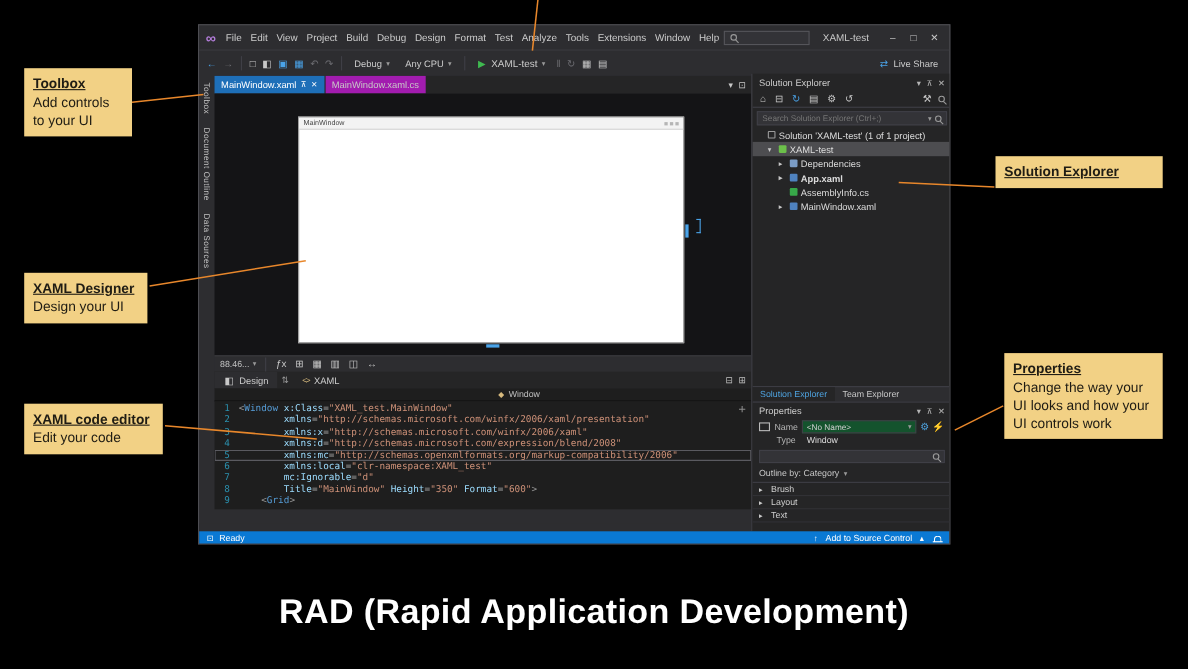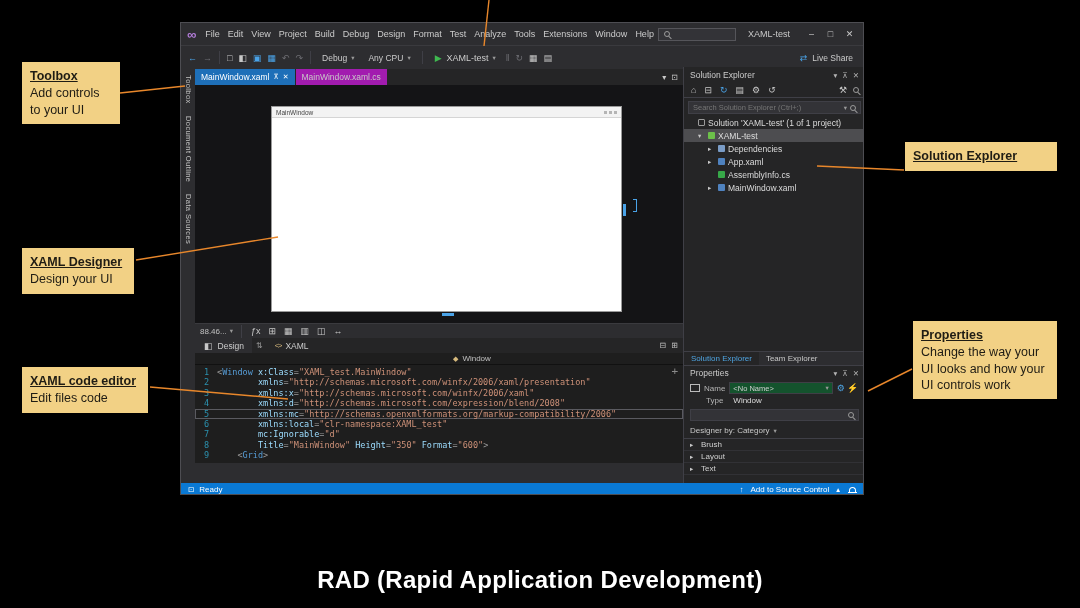--- a/index.html
+++ b/index.html
@@ -11,21 +11,21 @@
 
   
   #connectors { position:absolute; left:0; top:0; z-index:5; pointer-events:none; }
   #connectors line { stroke:#E8872B; stroke-width:1.4; }
 
   
   .callout { position:absolute; background:#F2D185; color:#1f1c14; padding:6px 8px; font-size:12.5px; line-height:1.3; z-index:6; }
   .callout .c-title { font-weight:bold; text-decoration:underline; margin-bottom:1px; }
 
   
-  .slide-title { position:absolute; left:0; right:0; top:538px; text-align:center; color:#fff; font-size:24px; font-weight:700; letter-spacing:.3px;margin-top:28px; }
+  .slide-title { position:absolute; left:0; right:0; top:538px; text-align:center; color:#fff; font-size:31px; font-weight:700; letter-spacing:.3px; }
 
   
   .vs { position:absolute; left:180px; top:22px; width:684px; height:473px; background:#2d2d30; border:1px solid #4d4d52; color:#ccc; font-size:9px; overflow:hidden; z-index:1; }
 
   .titlebar { position:absolute; left:0; top:0; right:0; height:22px; display:flex; align-items:center; padding:0 4px; overflow:hidden; white-space:nowrap; }
   .vs-logo { color:#b57edc; font-size:13px; font-weight:bold; margin:0 5px 0 2px; flex:none; }
   .menu-bar { display:flex; flex:none; }
   .menu-item { padding:2px 4px; font-size:9px; color:#ccc; flex:none; }
   .tb-search-box { display:flex; align-items:center; gap:4px; border:1px solid #55555a; background:#333337; height:13px; padding:0 5px; width:78px; margin-left:auto; flex:none; }
   .win-title { margin:0 12px; font-size:9px; color:#c8c8c8; flex:none; }
@@ -153,21 +153,21 @@
 <div class="callout" style="left:22px; top:62px; width:98px;">
   <div class="c-title">Toolbox</div>
   <div class="c-body">Add controls to your UI</div>
 </div>
 <div class="callout" style="left:22px; top:248px; width:112px;">
   <div class="c-title">XAML Designer</div>
   <div class="c-body">Design your UI</div>
 </div>
 <div class="callout" style="left:22px; top:367px; width:126px;">
   <div class="c-title">XAML code editor</div>
-  <div class="c-body">Edit files code</div>
+  <div class="c-body">Edit your code</div>
 </div>
 <div class="callout" style="left:905px; top:142px; width:152px;">
   <div class="c-title">Solution Explorer</div>
 </div>
 <div class="callout" style="left:913px; top:321px; width:144px;">
   <div class="c-title">Properties</div>
   <div class="c-body">Change the way your UI looks and how your UI controls work</div>
 </div>
 
 <div class="vs">
@@ -365,21 +365,21 @@
         <div class="tree-row selected" style="padding-left: 14px;">
           <span class="arrow">▾</span>
           <span class="node-icon ic-project"></span>
           <span class="tree-label">XAML-test</span>
         </div>
         <div class="tree-row" style="padding-left: 24px;">
           <span class="arrow">▸</span>
           <span class="node-icon ic-dependencies"></span>
           <span class="tree-label">Dependencies</span>
         </div>
-        <div class="tree-row" style="padding-left: 24px;">
+        <div class="tree-row" style="padding-left: 24px; font-weight: bold;">
           <span class="arrow">▸</span>
           <span class="node-icon ic-xaml"></span>
           <span class="tree-label">App.xaml</span>
         </div>
         <div class="tree-row" style="padding-left: 24px;">
           <span class="arrow"></span>
           <span class="node-icon ic-cs"></span>
           <span class="tree-label">AssemblyInfo.cs</span>
         </div>
         <div class="tree-row" style="padding-left: 24px;">
@@ -416,21 +416,21 @@
         </span>
       </div>
       <div class="props-type-row">
         <span>Type</span>
         <span class="type-value">Window</span>
       </div>
       <div class="props-search">
         <span class="mag"></span>
       </div>
       <div class="arrange-row">
-        <span>Designer by: Category</span>
+        <span>Outline by: Category</span>
         <span class="caret">▾</span>
       </div>
       <div>
           <div class="cat-row">
             <span class="arrow">▸</span>
             <span>Brush</span>
           </div>
           <div class="cat-row">
             <span class="arrow">▸</span>
             <span>Layout</span>

